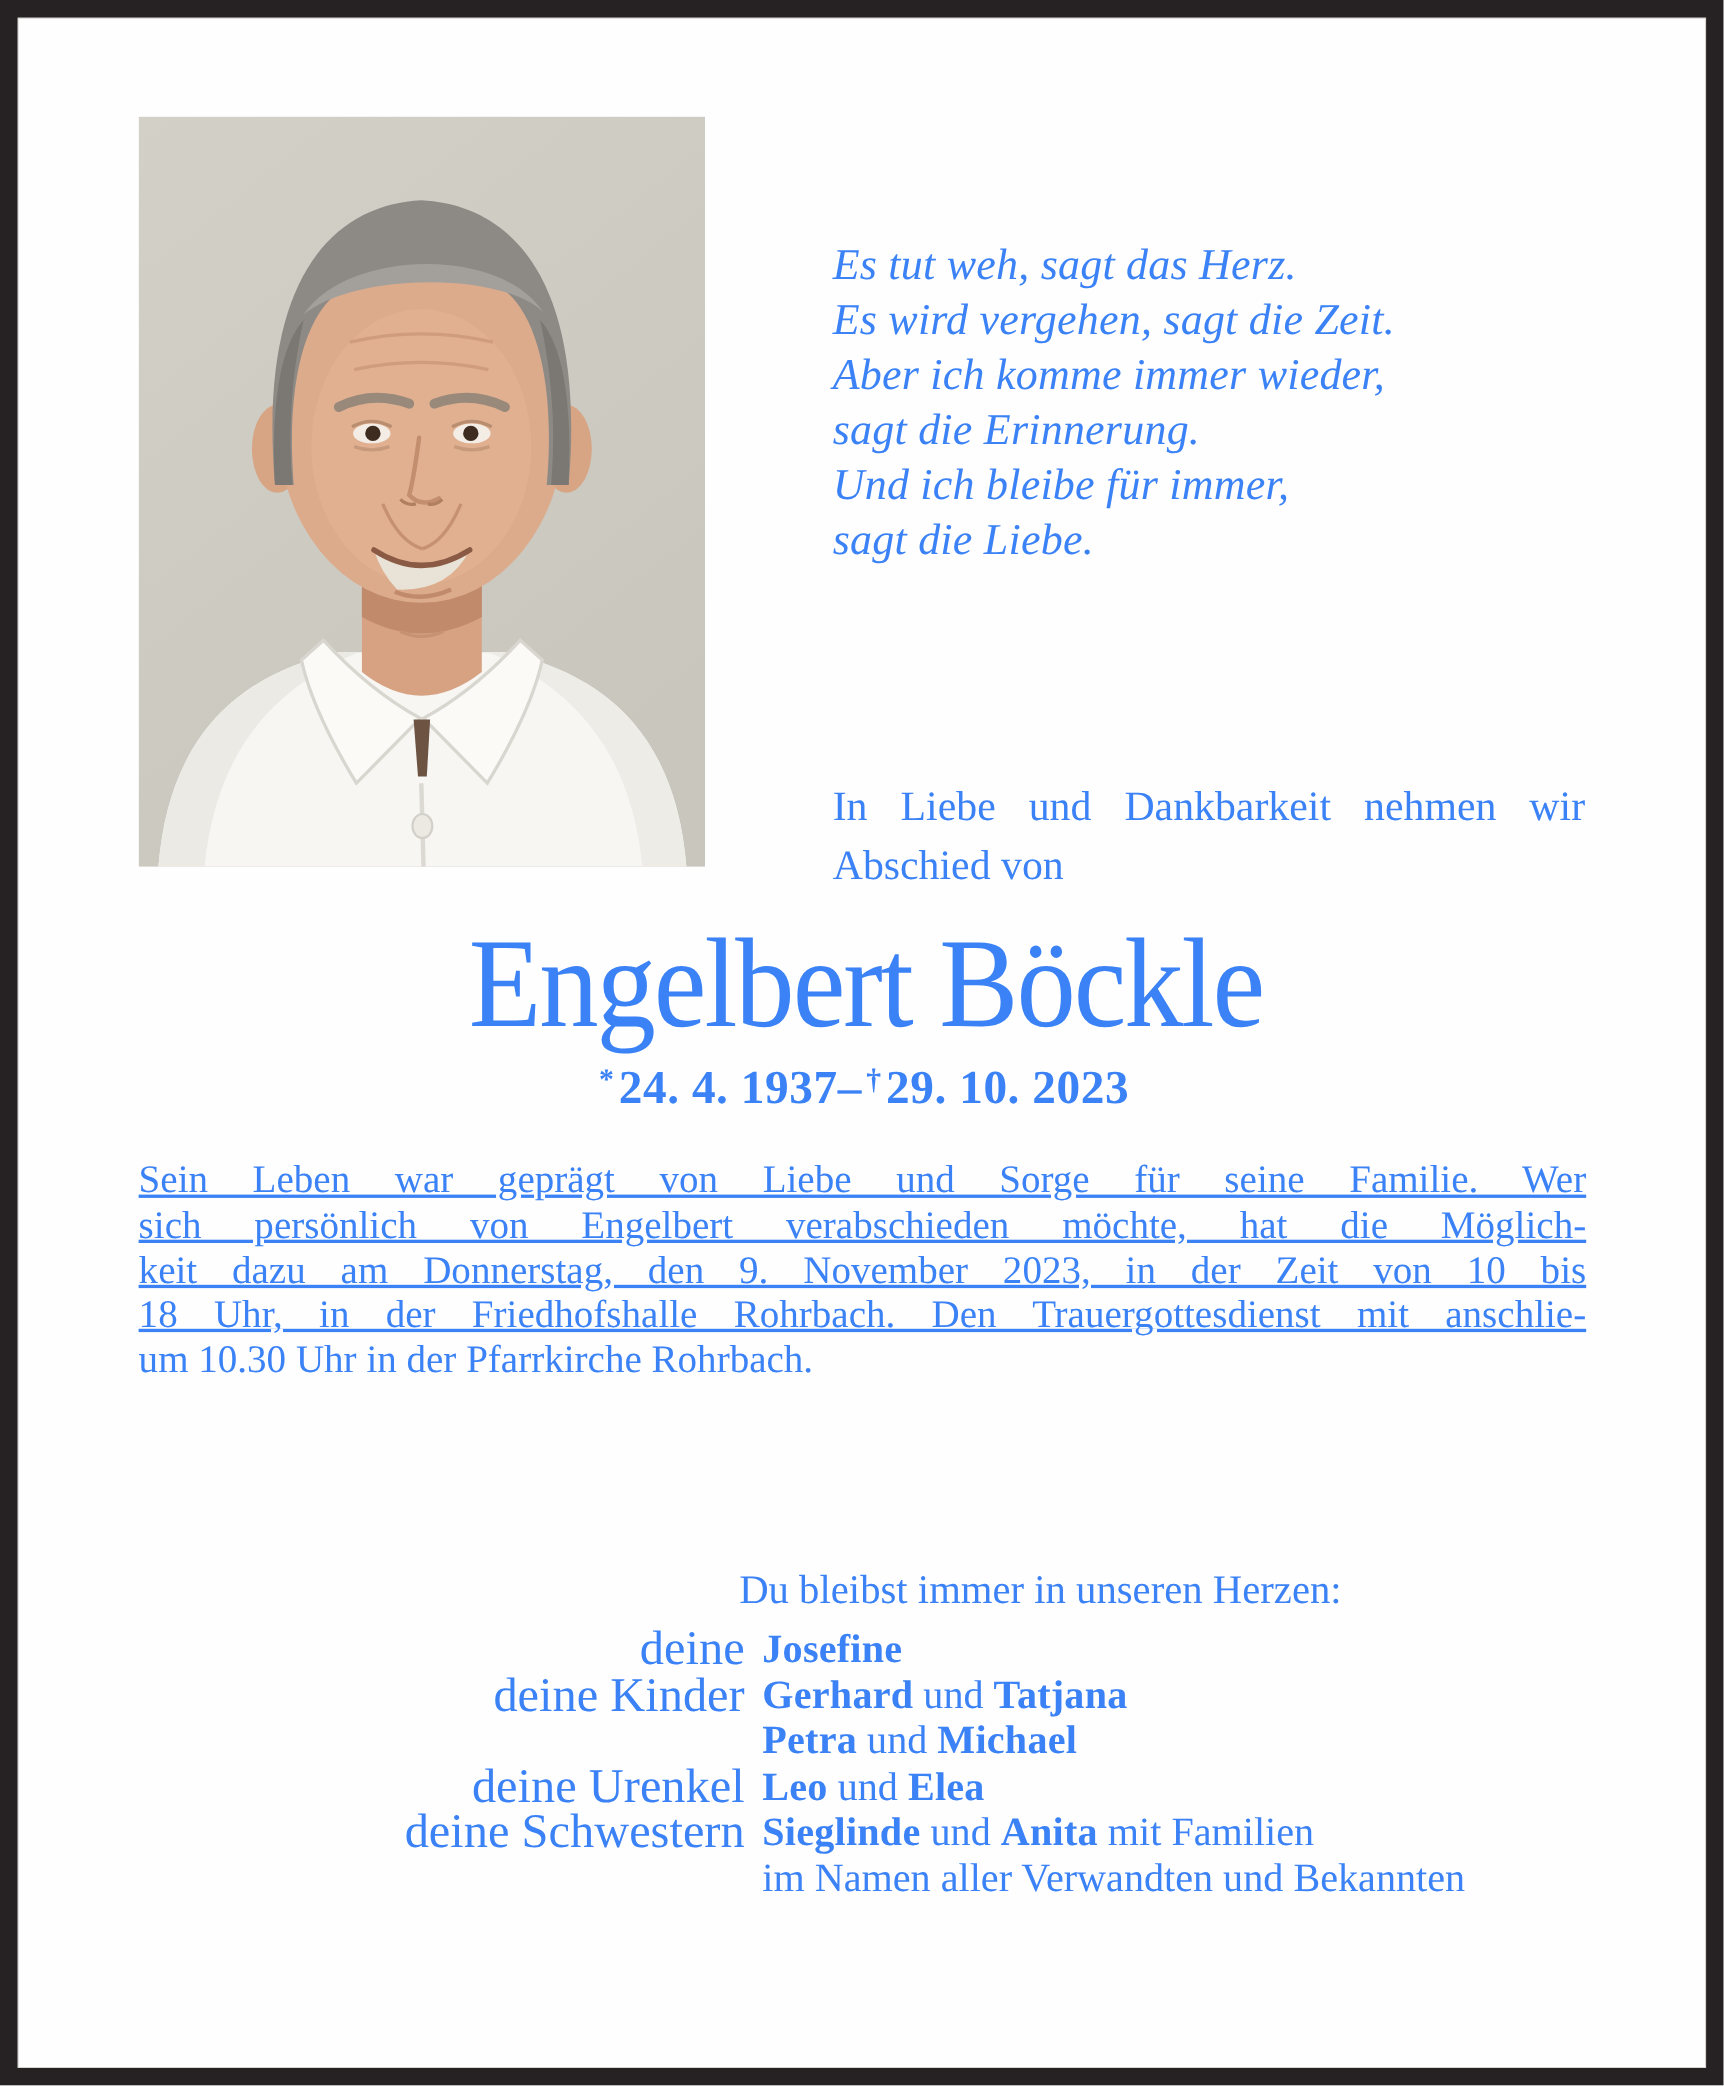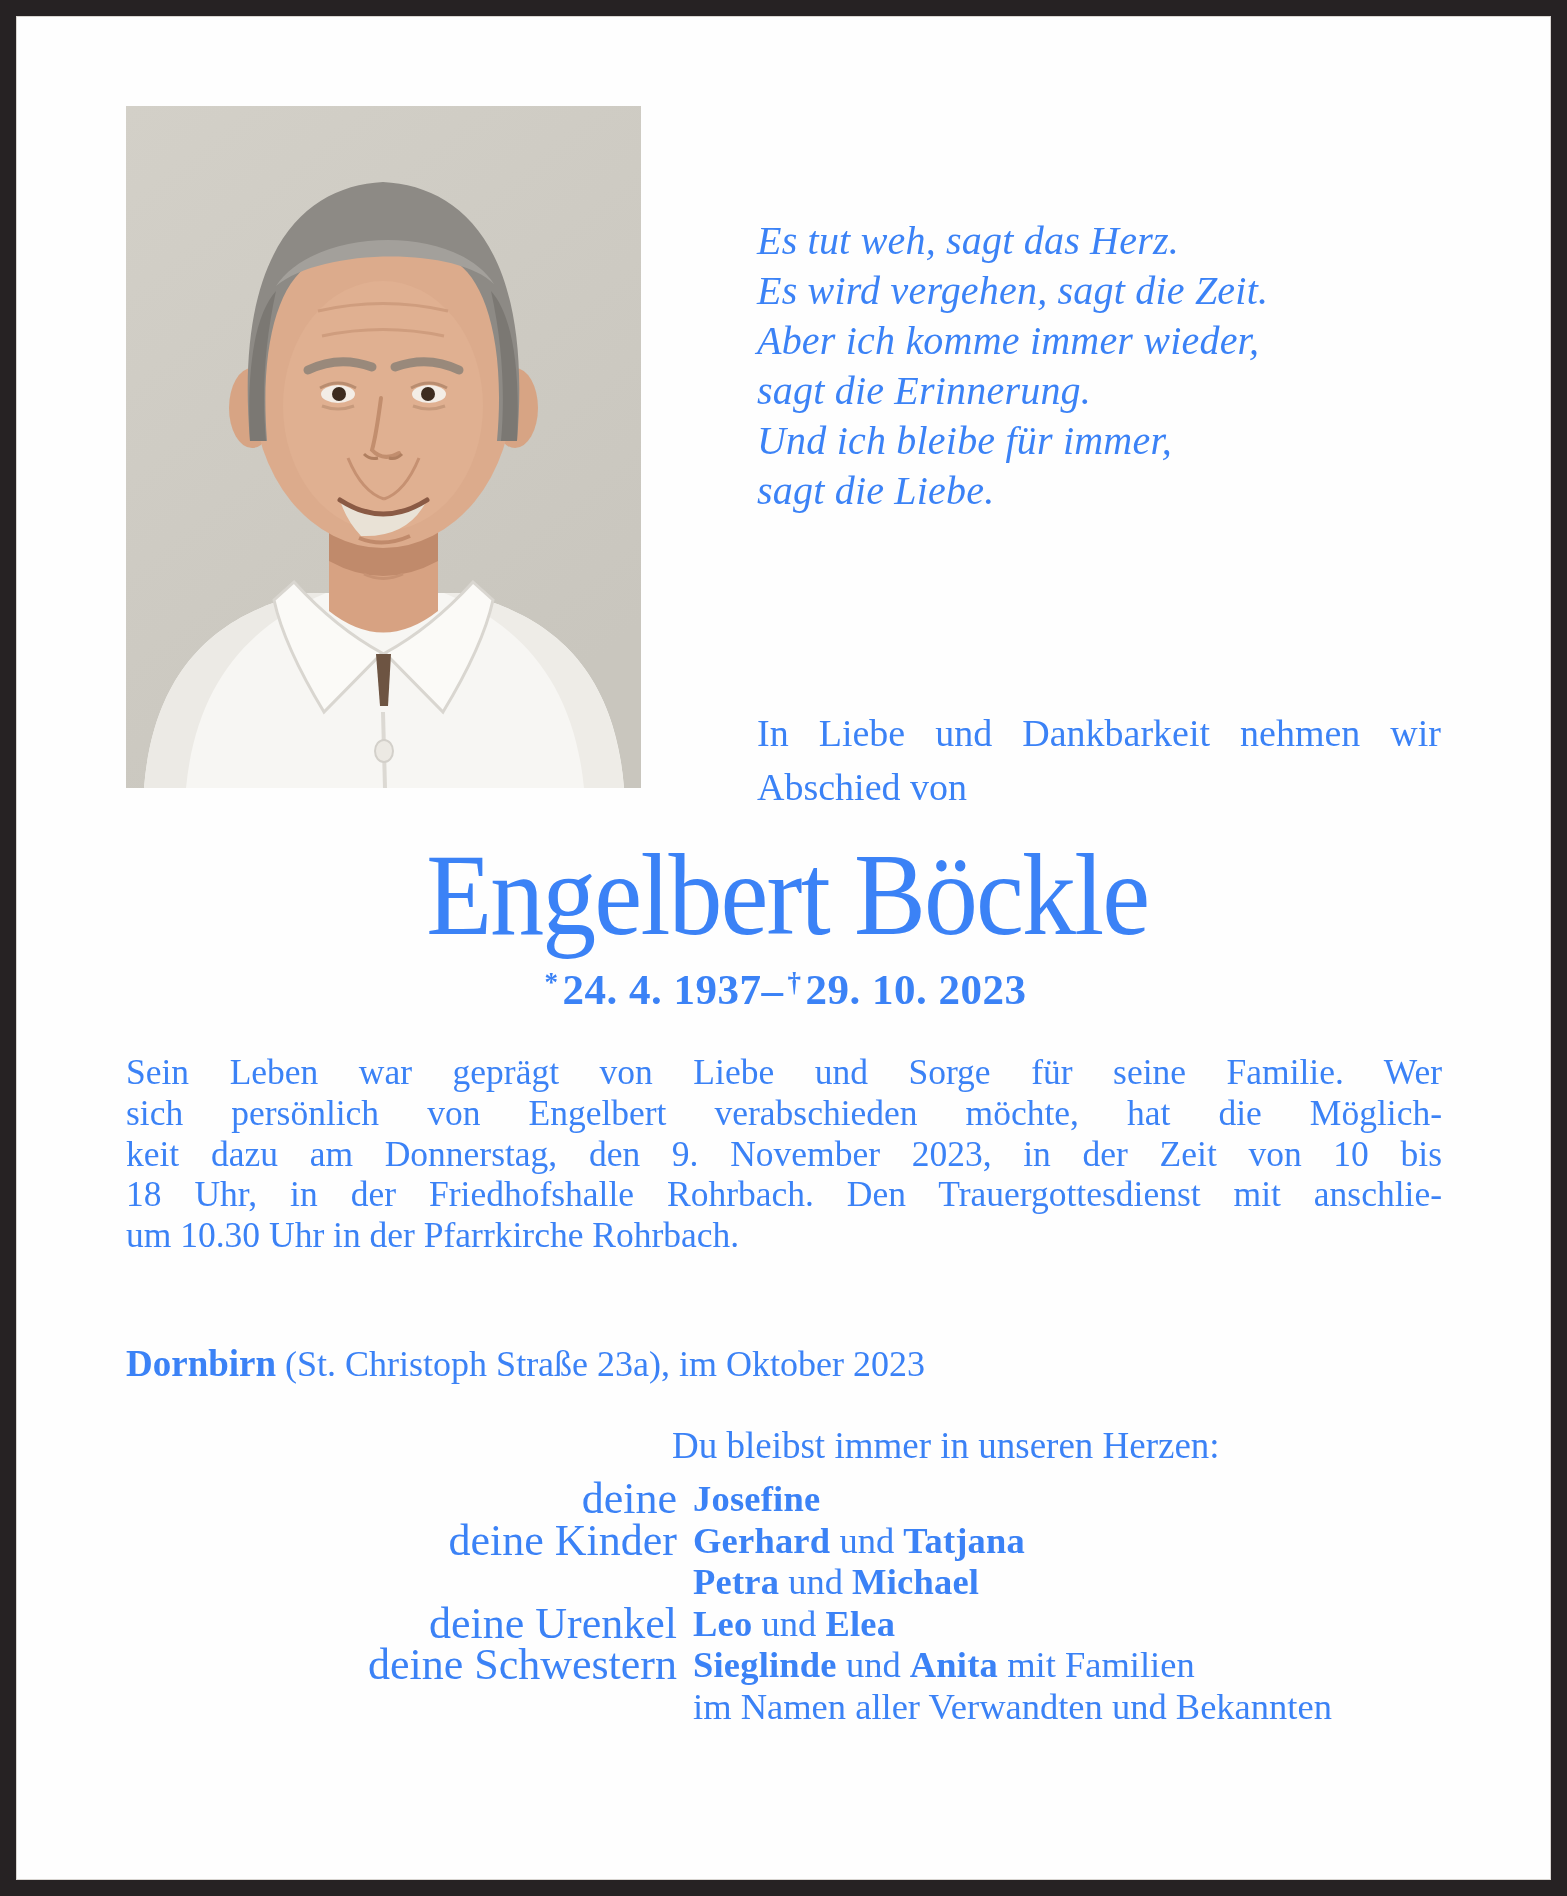--- a/index.html
+++ b/index.html
@@ -38,21 +38,21 @@
   .deceased-name span{display:inline-block;transform:scaleX(.93);transform-origin:center;}
 
   .dates{
     position:absolute;left:0;top:950px;width:1535px;
     text-align:center;font-weight:700;font-size:43px;line-height:48px;
     letter-spacing:0.5px;
   }
   .dates .sym{font-size:27px;position:relative;top:-13px;padding:0 4px;}
 
   .body-par{position:absolute;left:110px;top:1036px;width:1316px;font-size:35.5px;line-height:40.8px;}
-  .body-par .jline{text-align:justify;text-align-last:justify;}
+  .body-par .jline{text-align:justify;text-align-last:justify;text-decoration:underline;}
   .body-par .lline{text-align:left;}
 
   .dateline{position:absolute;left:110px;top:1326px;font-size:36px;line-height:44px;}
   .dateline b{font-size:37px;}
 
   .farewell-heading{position:absolute;left:656px;top:1408px;font-size:37px;line-height:44px;}
 
   .farewell-rows{position:absolute;left:110px;top:1462px;width:1390px;font-size:36.5px;line-height:41.6px;}
   .farewell-rows .row{display:flex;}
   .farewell-rows .rlabel{width:551px;flex:0 0 551px;text-align:right;margin-right:16px;font-size:44px;}
@@ -150,23 +150,20 @@
   </div>
 
   <div class="body-par">
       <div class="jline">Sein Leben war geprägt von Liebe und Sorge für seine Familie. Wer</div>
       <div class="jline">sich persönlich von Engelbert verabschieden möchte, hat die Möglich-</div>
       <div class="jline">keit dazu am Donnerstag, den 9. November 2023, in der Zeit von 10 bis</div>
       <div class="jline">18 Uhr, in der Friedhofshalle Rohrbach. Den Trauergottesdienst mit anschlie-</div>
       <div class="lline">um 10.30 Uhr in der Pfarrkirche Rohrbach.</div>
     </div>
 
-  <div class="dateline">
-    <b>Dornbirn</b><span> (St. Christoph Straße 23a), im Oktober 2023</span>
-  </div>
 
   <div class="farewell-heading">Du bleibst immer in unseren Herzen:</div>
 
   <div class="farewell-rows">
       <div class="row">
         <span class="rlabel">deine</span>
         <span class="rnames"><b>Josefine</b></span>
       </div>
       <div class="row">
         <span class="rlabel">deine Kinder</span>

